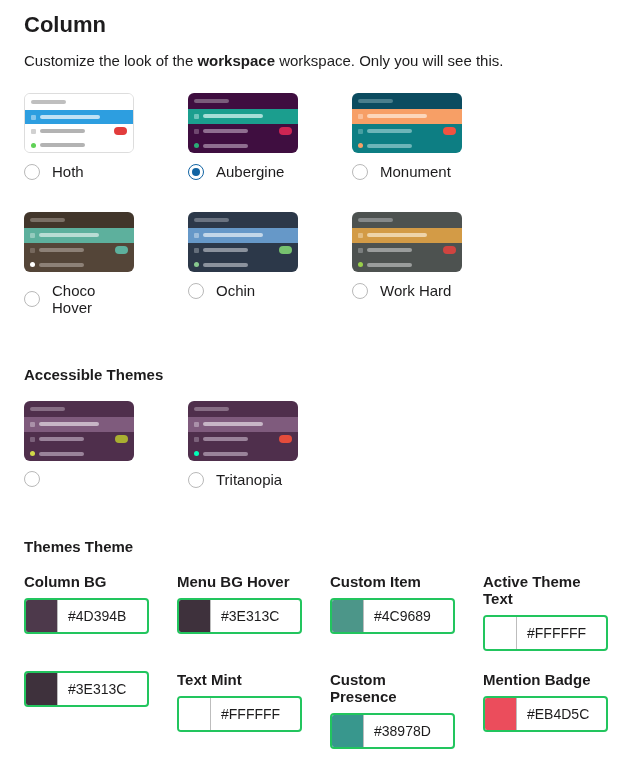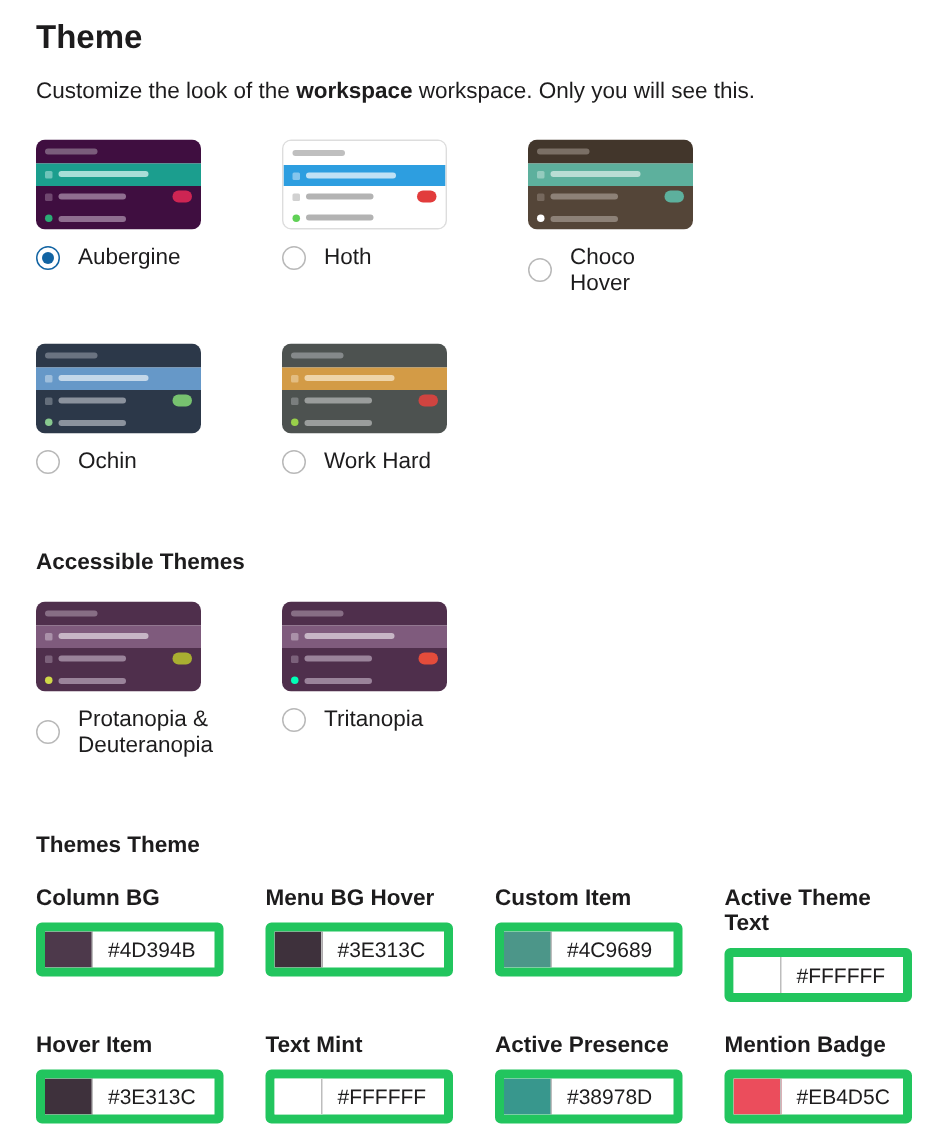--- a/index.html
+++ b/index.html
@@ -124,47 +124,71 @@
       width: 125px;
     }
     .color-label {
       font-size: 15px;
       font-weight: 700;
       margin-bottom: 8px;
     }
     .color-input {
       display: flex;
       align-items: center;
-      border: 6px solid #22c55e;
+      border: 2px solid #22c55e;
       border-radius: 4px;
       height: 36px;
       overflow: hidden;
     }
     .swatch {
       width: 32px;
       height: 100%;
       flex-shrink: 0;
       border-right: 1px solid #bdbdbd;
     }
     .hex {
       font-size: 14px;
       color: #1d1c1d;
       padding-left: 10px;
     }
   </style>
 </head>
 <body>
 
-<h2>Theme</h2>
+<h2>Column</h2>
 <p class="subtitle">
   <span>Customize the look of the </span><b>workspace</b><span> workspace. Only you will see this.</span>
 </p>
 
 <div class="theme-grid" id="main-themes">
     <div class="theme-option">
+      <div class="theme-preview border">
+        <div class="tp-header" style="background: rgb(255, 255, 255);">
+          <div class="tp-header-line" style="background: rgb(191, 191, 191);"></div>
+        </div>
+        <div class="tp-row" style="background: rgb(45, 158, 224);">
+          <div class="tp-hash" style="background: rgb(192, 225, 245);"></div>
+          <div class="tp-line tp-line-long" style="background: rgb(192, 225, 245);"></div>
+        </div>
+        <div class="tp-row" style="background: rgb(255, 255, 255);">
+          <div class="tp-hash" style="background: rgb(179, 179, 179);"></div>
+          <div class="tp-line tp-line-med" style="background: rgb(179, 179, 179);"></div>
+          <div class="tp-badge" style="background: rgb(226, 60, 60);"></div>
+        </div>
+        <div class="tp-row" style="background: rgb(255, 255, 255);">
+          <div class="tp-dot" style="background: rgb(96, 209, 86);"></div>
+          <div class="tp-line tp-line-med" style="background: rgb(179, 179, 179);"></div>
+        </div>
+      </div>
+      <div class="radio-row">
+        <div class="radio"></div>
+        <div class="radio-label">Hoth</div>
+      </div>
+    </div>
+    <div class="theme-option">
       <div class="theme-preview">
         <div class="tp-header" style="background: rgb(63, 14, 64);">
           <div class="tp-header-line" style="background: rgb(122, 92, 123);"></div>
         </div>
         <div class="tp-row" style="background: rgb(27, 158, 142);">
           <div class="tp-hash" style="background: rgb(167, 222, 215);"></div>
           <div class="tp-line tp-line-long" style="background: rgb(167, 222, 215);"></div>
         </div>
         <div class="tp-row" style="background: rgb(63, 14, 64);">
           <div class="tp-hash" style="background: rgb(143, 110, 144);"></div>
@@ -175,41 +199,41 @@
           <div class="tp-dot" style="background: rgb(43, 172, 118);"></div>
           <div class="tp-line tp-line-med" style="background: rgb(143, 110, 144);"></div>
         </div>
       </div>
       <div class="radio-row">
         <div class="radio checked"></div>
         <div class="radio-label">Aubergine</div>
       </div>
     </div>
     <div class="theme-option">
-      <div class="theme-preview border">
-        <div class="tp-header" style="background: rgb(255, 255, 255);">
-          <div class="tp-header-line" style="background: rgb(191, 191, 191);"></div>
-        </div>
-        <div class="tp-row" style="background: rgb(45, 158, 224);">
-          <div class="tp-hash" style="background: rgb(192, 225, 245);"></div>
-          <div class="tp-line tp-line-long" style="background: rgb(192, 225, 245);"></div>
-        </div>
-        <div class="tp-row" style="background: rgb(255, 255, 255);">
-          <div class="tp-hash" style="background: rgb(179, 179, 179);"></div>
-          <div class="tp-line tp-line-med" style="background: rgb(179, 179, 179);"></div>
-          <div class="tp-badge" style="background: rgb(226, 60, 60);"></div>
-        </div>
-        <div class="tp-row" style="background: rgb(255, 255, 255);">
-          <div class="tp-dot" style="background: rgb(96, 209, 86);"></div>
-          <div class="tp-line tp-line-med" style="background: rgb(179, 179, 179);"></div>
-        </div>
-      </div>
-      <div class="radio-row">
-        <div class="radio"></div>
-        <div class="radio-label">Hoth</div>
+      <div class="theme-preview">
+        <div class="tp-header" style="background: rgb(12, 76, 96);">
+          <div class="tp-header-line" style="background: rgb(74, 127, 141);"></div>
+        </div>
+        <div class="tp-row" style="background: rgb(247, 159, 102);">
+          <div class="tp-hash" style="background: rgb(252, 214, 187);"></div>
+          <div class="tp-line tp-line-long" style="background: rgb(252, 214, 187);"></div>
+        </div>
+        <div class="tp-row" style="background: rgb(13, 126, 131);">
+          <div class="tp-hash" style="background: rgb(109, 181, 184);"></div>
+          <div class="tp-line tp-line-med" style="background: rgb(109, 181, 184);"></div>
+          <div class="tp-badge" style="background: rgb(241, 83, 64);"></div>
+        </div>
+        <div class="tp-row" style="background: rgb(13, 126, 131);">
+          <div class="tp-dot" style="background: rgb(247, 159, 102);"></div>
+          <div class="tp-line tp-line-med" style="background: rgb(109, 181, 184);"></div>
+        </div>
+      </div>
+      <div class="radio-row">
+        <div class="radio"></div>
+        <div class="radio-label">Monument</div>
       </div>
     </div>
     <div class="theme-option">
       <div class="theme-preview">
         <div class="tp-header" style="background: rgb(66, 54, 43);">
           <div class="tp-header-line" style="background: rgb(122, 111, 101);"></div>
         </div>
         <div class="tp-row" style="background: rgb(93, 176, 157);">
           <div class="tp-hash" style="background: rgb(185, 221, 212);"></div>
           <div class="tp-line tp-line-long" style="background: rgb(185, 221, 212);"></div>
@@ -295,21 +319,20 @@
           <div class="tp-line tp-line-med" style="background: rgb(154, 131, 154);"></div>
           <div class="tp-badge" style="background: rgb(169, 175, 49);"></div>
         </div>
         <div class="tp-row" style="background: rgb(79, 47, 76);">
           <div class="tp-dot" style="background: rgb(208, 216, 72);"></div>
           <div class="tp-line tp-line-med" style="background: rgb(154, 131, 154);"></div>
         </div>
       </div>
       <div class="radio-row">
         <div class="radio"></div>
-        <div class="radio-label">Protanopia &amp; Deuteranopia</div>
       </div>
     </div>
     <div class="theme-option">
       <div class="theme-preview">
         <div class="tp-header" style="background: rgb(79, 47, 76);">
           <div class="tp-header-line" style="background: rgb(135, 110, 133);"></div>
         </div>
         <div class="tp-row" style="background: rgb(127, 91, 125);">
           <div class="tp-hash" style="background: rgb(199, 182, 198);"></div>
           <div class="tp-line tp-line-long" style="background: rgb(199, 182, 198);"></div>
@@ -355,35 +378,34 @@
       </div>
     </div>
     <div class="color-field">
       <div class="color-label">Active Theme Text</div>
       <div class="color-input">
         <div class="swatch" style="background: rgb(255, 255, 255);"></div>
         <div class="hex">#FFFFFF</div>
       </div>
     </div>
     <div class="color-field">
-      <div class="color-label">Hover Item</div>
       <div class="color-input">
         <div class="swatch" style="background: rgb(62, 49, 60);"></div>
         <div class="hex">#3E313C</div>
       </div>
     </div>
     <div class="color-field">
       <div class="color-label">Text Mint</div>
       <div class="color-input">
         <div class="swatch" style="background: rgb(255, 255, 255);"></div>
         <div class="hex">#FFFFFF</div>
       </div>
     </div>
     <div class="color-field">
-      <div class="color-label">Active Presence</div>
+      <div class="color-label">Custom Presence</div>
       <div class="color-input">
         <div class="swatch" style="background: rgb(56, 151, 141);"></div>
         <div class="hex">#38978D</div>
       </div>
     </div>
     <div class="color-field">
       <div class="color-label">Mention Badge</div>
       <div class="color-input">
         <div class="swatch" style="background: rgb(235, 77, 92);"></div>
         <div class="hex">#EB4D5C</div>

